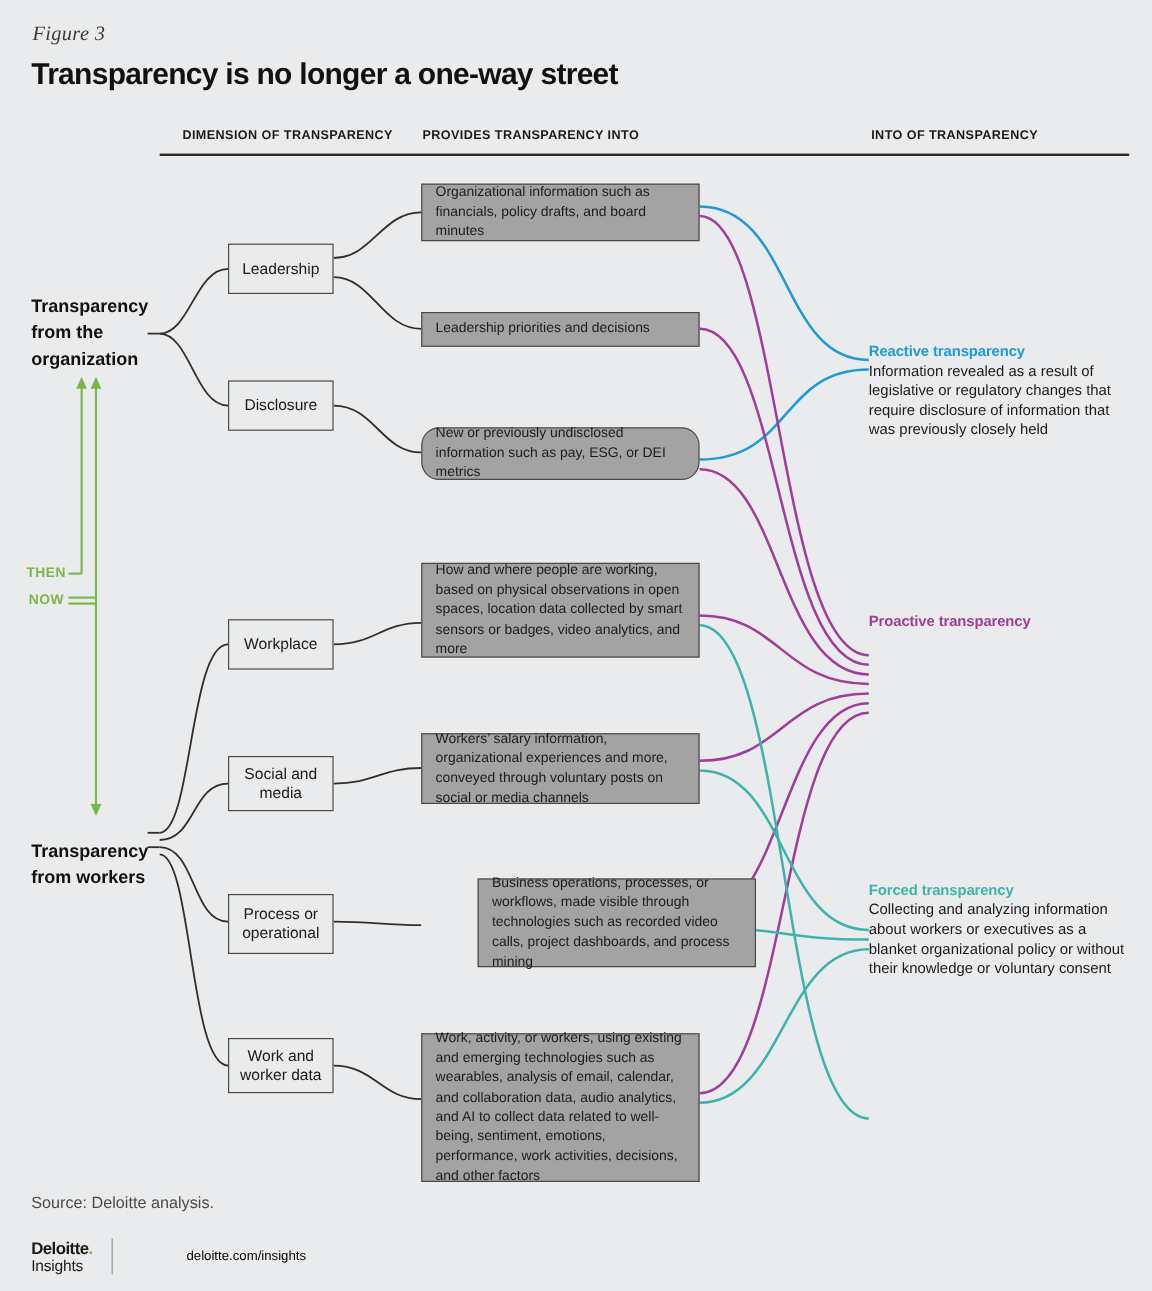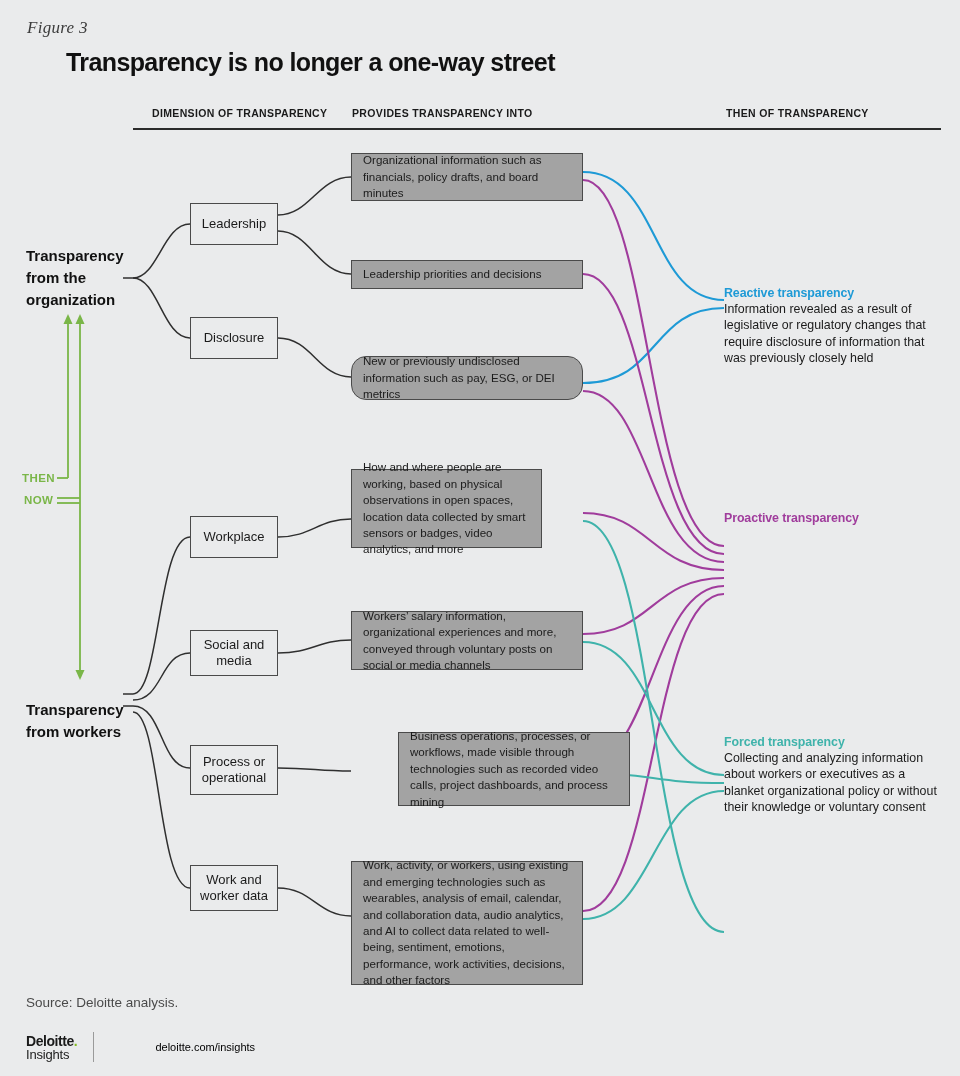--- a/index.html
+++ b/index.html
@@ -18,21 +18,20 @@
     left:27px;top:18px;
     font-family:"Liberation Serif", serif;
     font-style:italic;font-size:17px;color:#3c3c3c;
     letter-spacing:0.3px;
   }
   .fig-title{
     left:26px;top:48px;
     font-size:25px;font-weight:bold;
     letter-spacing:-0.6px;
     color:#111;
-    margin-left:40px;
   }
 
   .col-head{
     font-size:10.5px;font-weight:bold;letter-spacing:0.35px;color:#1a1a1a;
     white-space:nowrap;
   }
   .rule{
     left:133px;top:128px;width:808px;height:2px;background:#2b2b2b;
   }
 
@@ -87,21 +86,21 @@
 </head>
 <body>
 
 <div id="stage">
 
   <div class="abs fig-label">Figure 3</div>
   <div class="abs fig-title">Transparency is no longer a one-way street</div>
 
   <div class="abs col-head" style="left:152px;top:107px;">DIMENSION OF TRANSPARENCY</div>
   <div class="abs col-head" style="left:352px;top:107px;">PROVIDES TRANSPARENCY INTO</div>
-  <div class="abs col-head" style="left:726px;top:107px;">THEN OF TRANSPARENCY</div>
+  <div class="abs col-head" style="left:726px;top:107px;">INTO OF TRANSPARENCY</div>
   <div class="abs rule"></div>
 
   <svg width="960" height="1076" aria-hidden="true">
     <g fill="none" stroke="#2f2f2f" stroke-width="1.5">
 
       <path d="M123,278 L133,278"></path>
 
       <path d="M133,278 C158,278 163,224 190,224"></path>
 
       <path d="M133,278 C158,278 163,338 190,338"></path>
@@ -189,21 +188,21 @@
 
   <div class="abs desc" style="left:351px;top:153px;width:232px;height:48px;">
     <span>Organizational information such as financials, policy drafts, and board minutes</span>
   </div>
   <div class="abs desc" style="left:351px;top:260px;width:232px;height:29px;">
     <span>Leadership priorities and decisions</span>
   </div>
   <div class="abs desc" style="left:351px;top:356px;width:232px;height:44px;border-radius:15px;">
     <span>New or previously undisclosed information such as pay,  ESG, or DEI metrics</span>
   </div>
-  <div class="abs desc" style="left:351px;top:469px;width:191px;height:79px;">
+  <div class="abs desc" style="left:351px;top:469px;width:232px;height:79px;">
     <span>How and where people are working, based on physical observations in open spaces, location data collected by smart sensors or badges, video analytics, and more</span>
   </div>
   <div class="abs desc" style="left:351px;top:611px;width:232px;height:59px;">
     <span>Workers’ salary information, organizational experiences and more, conveyed through voluntary posts on social or media channels</span>
   </div>
   <div class="abs desc" style="left:351px;top:732px;width:232px;height:74px;margin-left:47px;">
     <span>Business operations, processes, or workflows, made visible through technologies such as recorded video calls, project dashboards, and process mining</span>
   </div>
   <div class="abs desc" style="left:351px;top:861px;width:232px;height:124px;">
     <span>Work, activity, or workers, using existing and emerging technologies such as wearables, analysis of email, calendar, and collaboration data, audio analytics, and AI to collect data related to well-being, sentiment, emotions, performance, work activities, decisions, and other factors</span>

